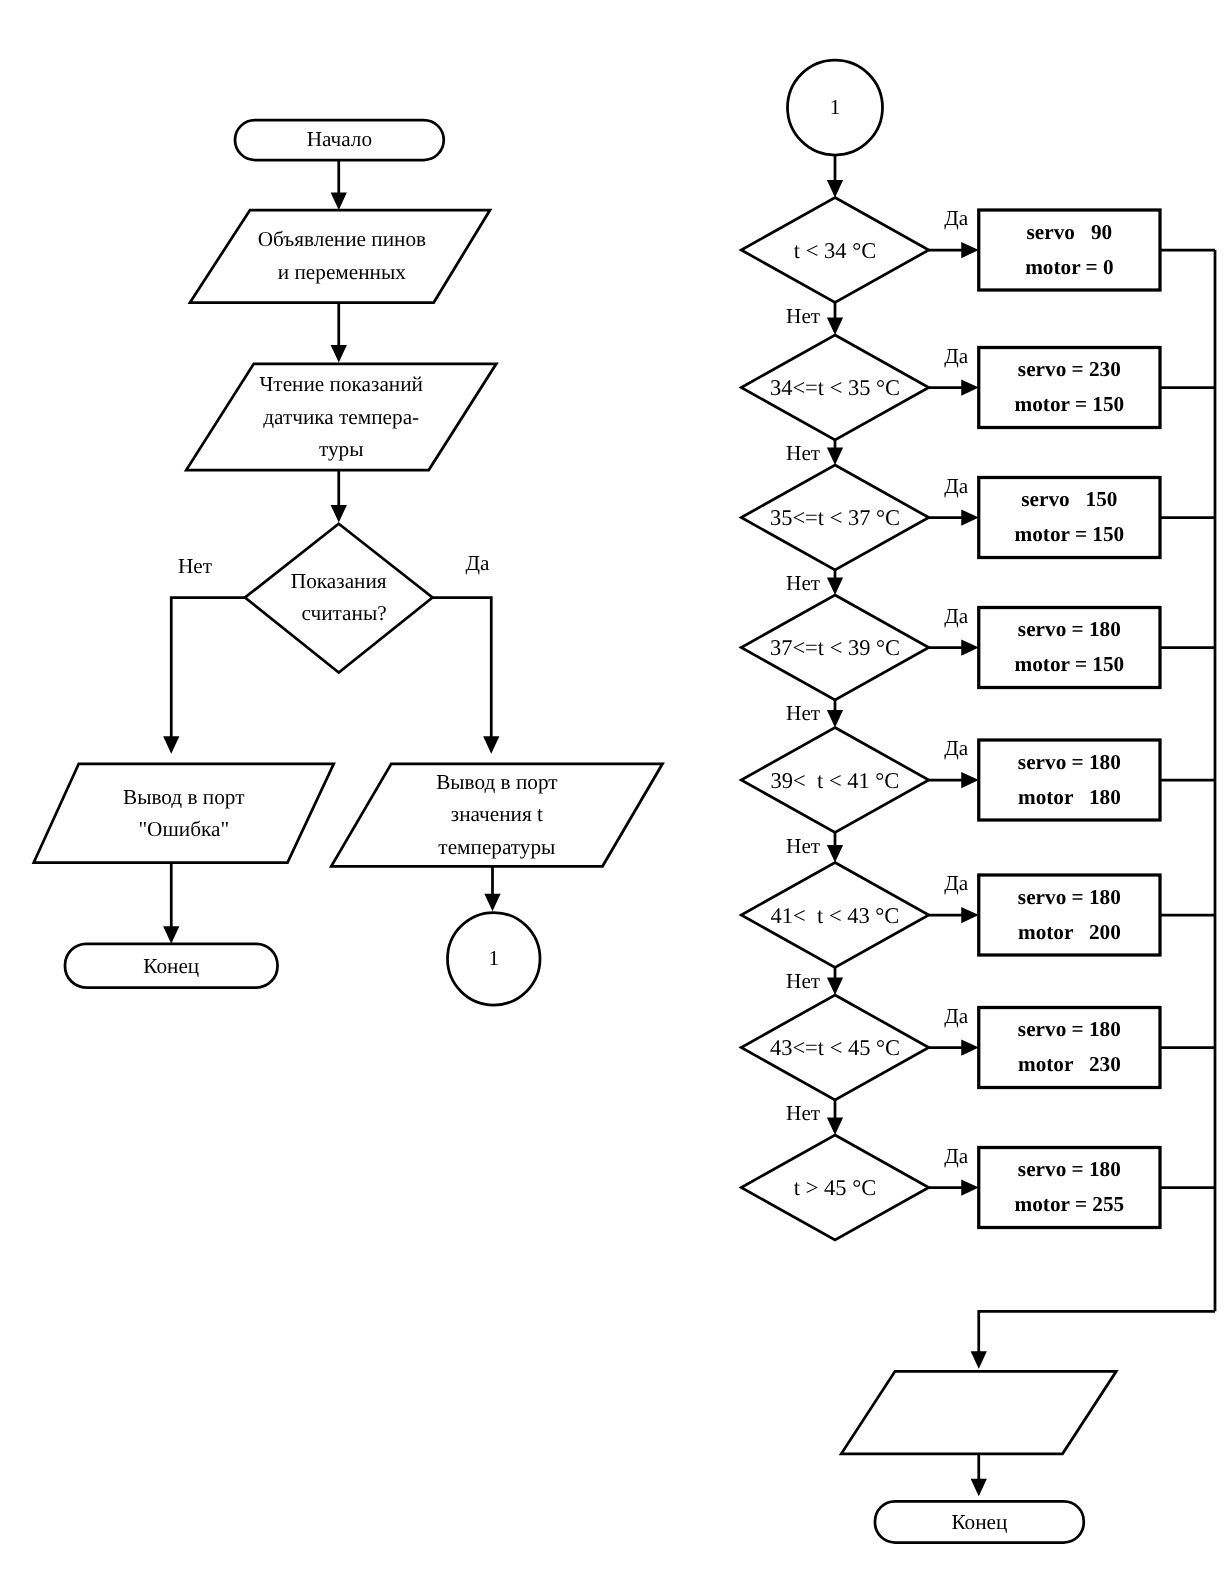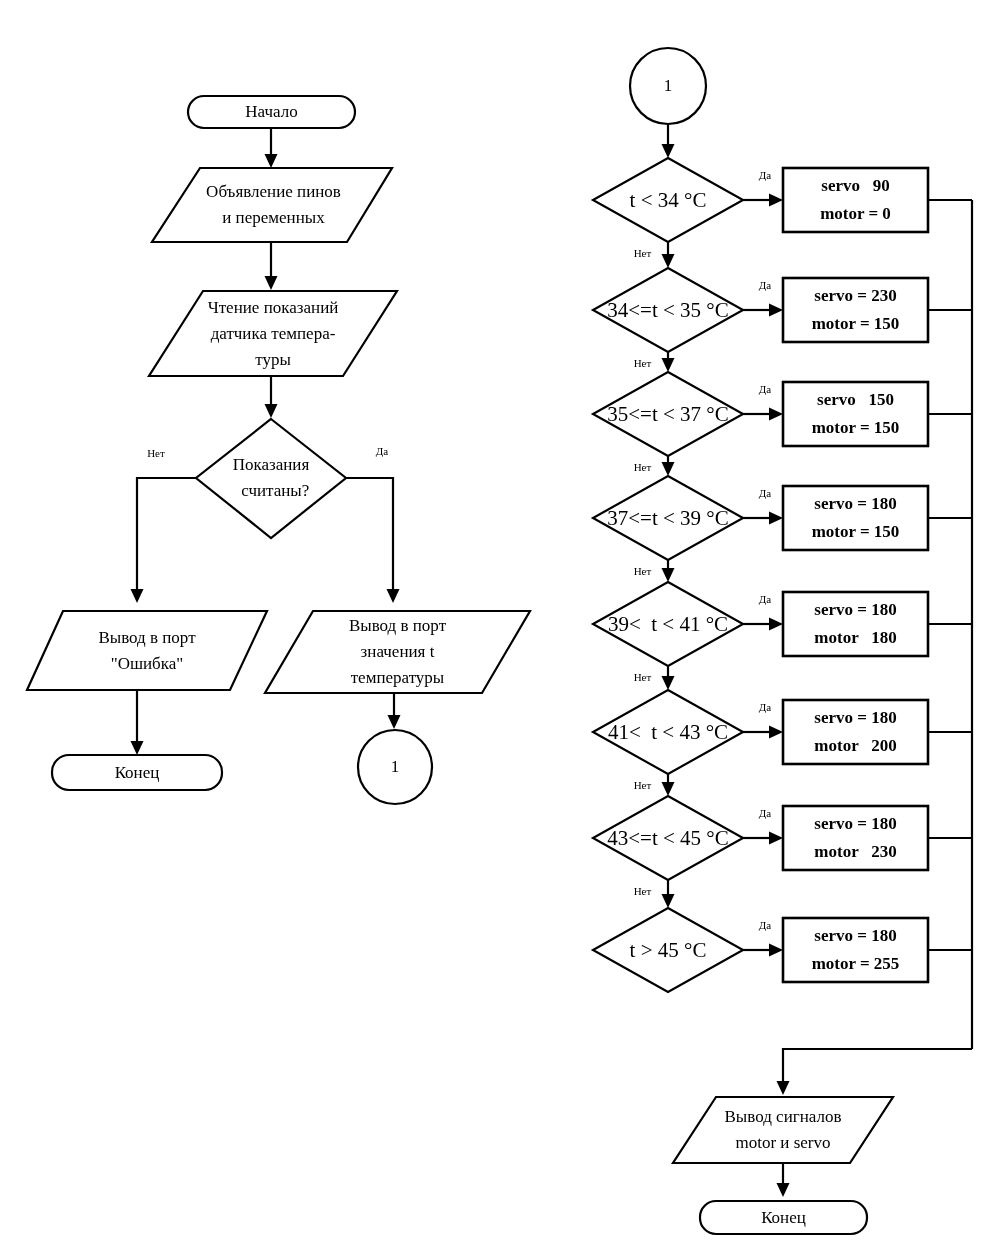--- a/index.html
+++ b/index.html
@@ -18,22 +18,22 @@
   .ah{fill:#000;stroke:none;}
   .txt{
     position:absolute;
     display:flex;align-items:center;justify-content:center;
     text-align:center;
     white-space:pre-wrap;
     font-size:17px;line-height:26px;
     color:#000;
   }
   .boxtxt{line-height:28px;font-weight:bold;}
-  .lbl{font-size:11px;line-height:20px;}
-  .cond{font-size:21px;}
+  .lbl{font-size:17px;line-height:20px;}
+  .cond{font-size:18px;}
 </style>
 </head>
 <body>
 
 <div id="canvas">
 
 <svg id="wires" width="983" height="1257" viewBox="0 0 983 1257">
 
   <g>
 
@@ -198,17 +198,15 @@
 <div class="txt lbl" style="left:745px;top:803px;width:40px;height:20px;">Да</div>
 <div class="txt boxtxt" style="left:783px;top:806px;width:145px;height:64px;">servo = 180
 motor   230</div>
 <div class="txt lbl" style="left:615px;top:881px;width:55px;height:20px;">Нет</div>
 
 <div class="txt cond" style="left:588px;top:929px;width:160px;height:42px;">t &gt; 45 °C</div>
 <div class="txt lbl" style="left:745px;top:915px;width:40px;height:20px;">Да</div>
 <div class="txt boxtxt" style="left:783px;top:918px;width:145px;height:64px;">servo = 180
 motor = 255</div>
 
-<div class="txt" style="left:673px;top:1097px;width:220px;height:66px;">Вывод сигналов
-motor и servo</div>
 <div class="txt" style="left:700px;top:1201px;width:167px;height:33px;">Конец</div>
 
 </div>
 
 </body></html>

